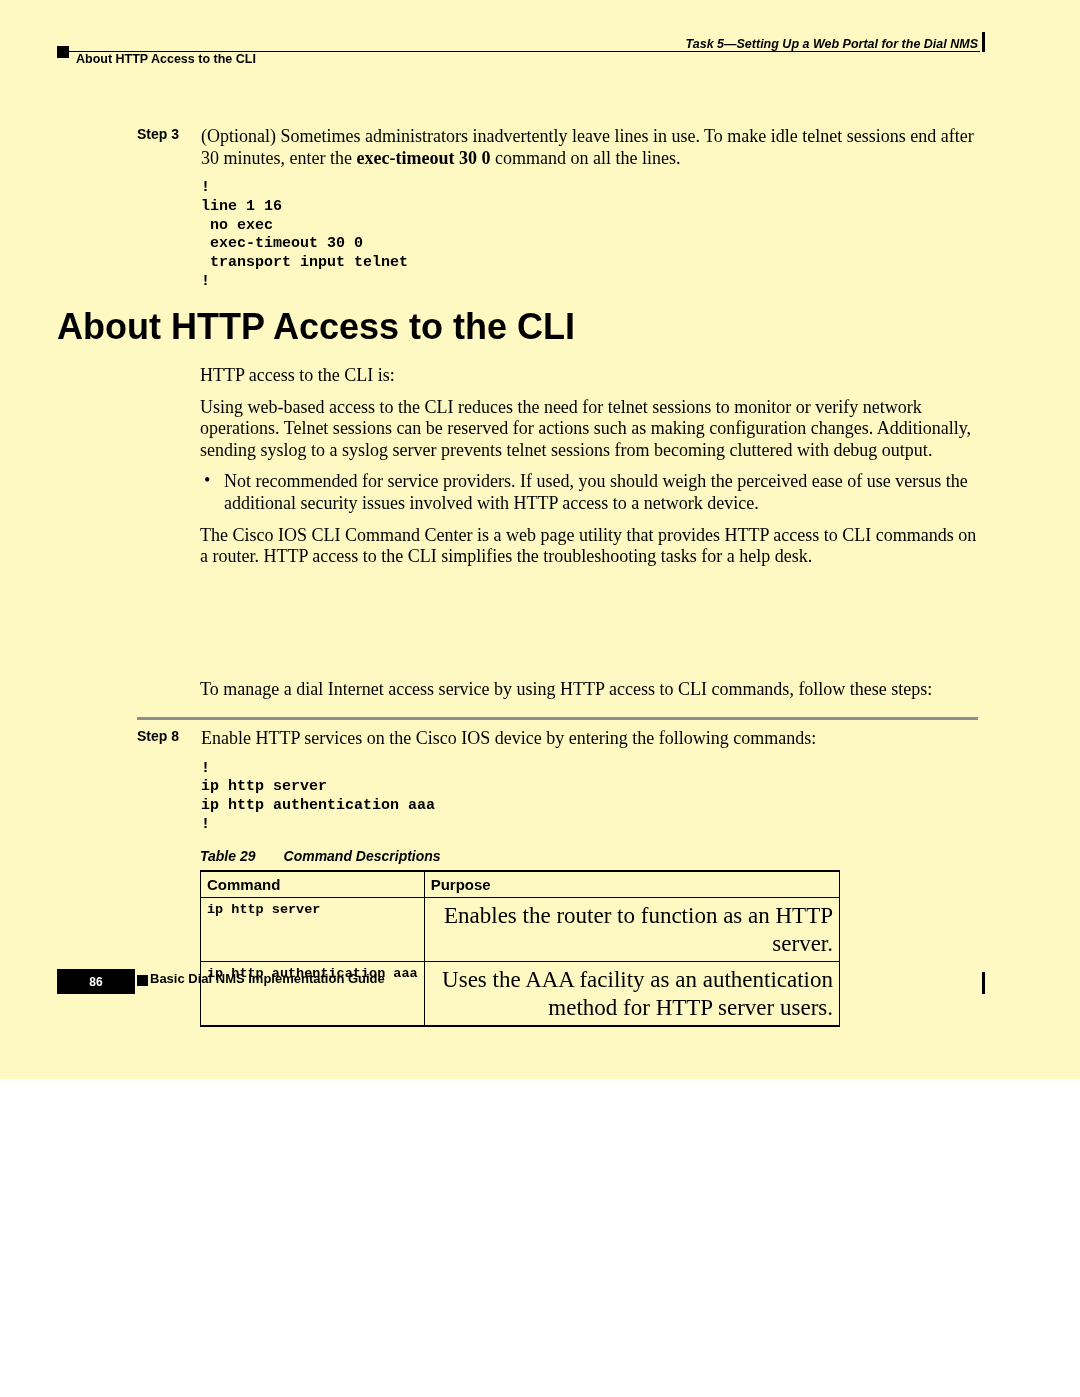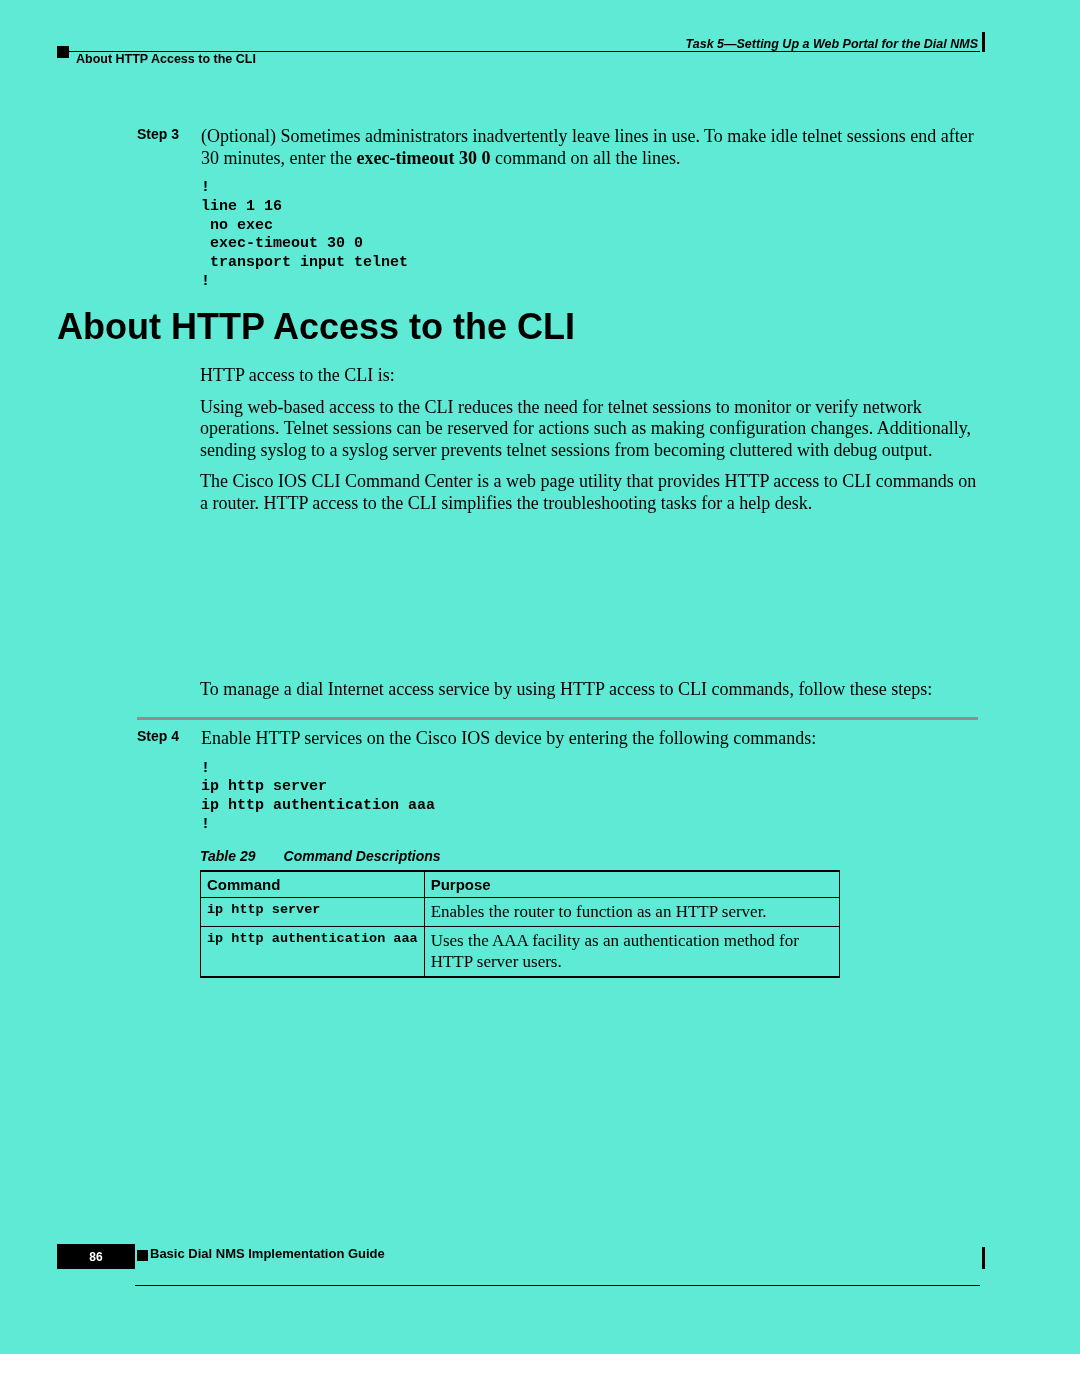--- a/index.html
+++ b/index.html
@@ -5,23 +5,23 @@
   @page { margin: 0; }
   html, body {
     margin: 0;
     padding: 0;
     background: #fff;
     font-family: "Times New Roman", Times, serif;
     color: #000;
   }
   .page {
     width: 1080px;
-    height: 1354px;
+    height: 1079px;
     position: relative;
-    background: #5eead4;
+    background: #fef9c3;
     margin: 0 auto;
     overflow: hidden;
   }
 
   
   .running-head-right {
     position: absolute;
     top: 37px;
     right: 102px;
     font-family: Arial, Helvetica, sans-serif;
@@ -210,22 +210,23 @@
     border-top: 2px solid #000;
   }
   table.cmd-table td.cmd {
     font-family: "Courier New", Courier, monospace;
     font-size: 13.5px;
     font-weight: 700;
     white-space: nowrap;
   }
   table.cmd-table td.purpose {
     font-family: "Times New Roman", Times, serif;
-    font-size: 17px;
-    line-height: 1.2;
+    font-size: 23px;
+    line-height: 1.2;
+    text-align: right;
   }
   table.cmd-table col.c1 { width: 202px; }
   table.cmd-table tr:last-child td { border-bottom: 2px solid #000; }
 
   
   .footer-rule {
     position: absolute;
     left: 135px;
     right: 100px;
     top: 1285px;
@@ -295,33 +296,34 @@
 !</pre>
     </span>
   </div>
 
   <div class="h1">About HTTP Access to the CLI</div>
 
   <div class="body-after-h1">
     <p>HTTP access to the CLI is:</p>
     <p>Using web-based access to the CLI reduces the need for telnet sessions to monitor or verify network operations. Telnet sessions can be reserved for actions such as making configuration changes. Additionally, sending syslog to a syslog server prevents telnet sessions from becoming cluttered with debug output.</p>
     <ul class="bullets">
+      <li>Not recommended for service providers. If used, you should weigh the perceived ease of use versus the additional security issues involved with HTTP access to a network device.</li>
     </ul>
     <p>The Cisco IOS CLI Command Center is a web page utility that provides HTTP access to CLI commands on a router. HTTP access to the CLI simplifies the troubleshooting tasks for a help desk.</p>
   </div>
 
 
   <div class="body-after-h2">
     <span>To manage a dial Internet access service by using HTTP access to CLI commands, follow these steps:</span>
   </div>
 
   <div class="step-rule s1"></div>
 
   <div class="step1-wrap">
-    <span class="step-number">Step 4</span>
+    <span class="step-number">Step 8</span>
     <span class="step1-body">
       <span>Enable HTTP services on the Cisco IOS device by entering the following commands:</span>
       <pre class="code">!
 ip http server
 ip http authentication aaa
 !</pre>
     </span>
   </div>
 
   <div class="table-caption">

